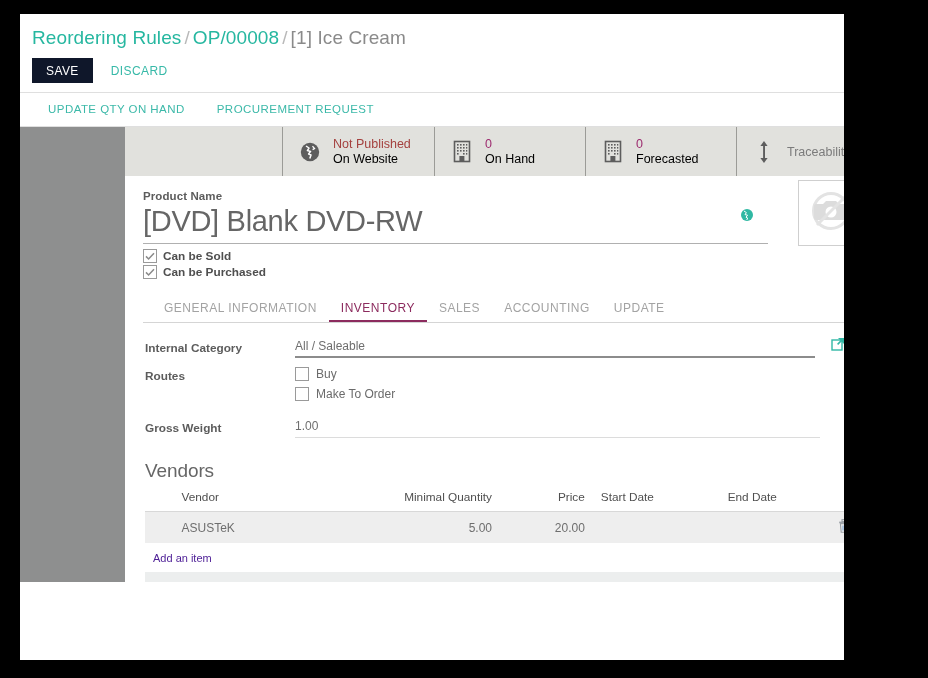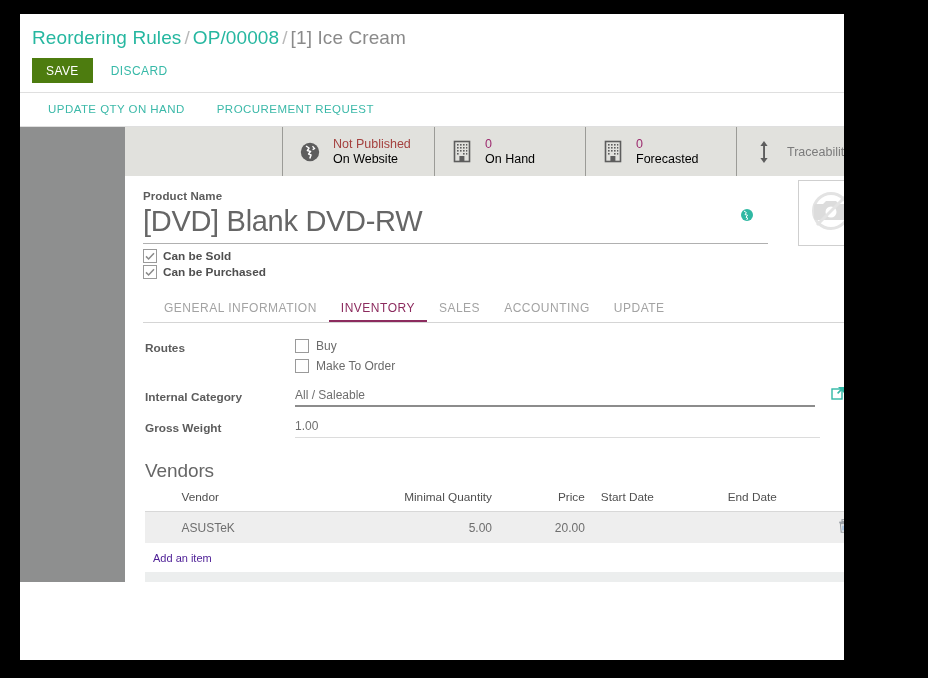--- a/index.html
+++ b/index.html
@@ -35,21 +35,21 @@
     color:#8a8a8a;
     white-space:nowrap;
     letter-spacing:.1px;
   }
   .bc-link{color:#26b7a0;}
   .bc-sep{color:#b9b9b9;padding:0 3px;}
   .bc-active{color:#8a8a8a;}
 
   .btnrow{margin-top:8px;display:flex;align-items:center;}
   .btn-save{
-    background:#4d7c0f;color:#ffffff;
+    background:#0f172a;color:#ffffff;
     font-size:12px;letter-spacing:.4px;
     padding:7px 14px 6px 14px;
     display:inline-block;
     line-height:12px;
   }
   .btn-discard{
     color:#37b9a8;font-size:12px;letter-spacing:.4px;
     margin-left:14px;line-height:12px;padding:7px 4px 6px 4px;
   }
 
@@ -364,44 +364,44 @@
             <span class="tab">GENERAL INFORMATION</span>
             <span class="tab active">INVENTORY</span>
             <span class="tab">SALES</span>
             <span class="tab">ACCOUNTING</span>
             <span class="tab">UPDATE</span>
           </div>
 
           <div class="fields">
 
             <div class="frow">
+              <div class="fname">Internal Category</div>
+              <div class="fval">
+                <div class="selline">All / Saleable</div>
+                <span class="extlink">
+                  <svg width="14" height="14" viewBox="0 0 14 14">
+                    <rect x="1" y="3" width="10" height="10" fill="none" stroke="#31b8a6" stroke-width="1.4"></rect>
+                    <path d="M7 1 H13 V7" fill="#31b8a6"></path>
+                    <line x1="6.6" y1="7.4" x2="12.4" y2="1.6" stroke="#31b8a6" stroke-width="1.5"></line>
+                  </svg>
+                </span>
+              </div>
+            </div>
+
+            <div class="frow">
               <div class="fname">Routes</div>
               <div class="fval">
                 <div class="optrow">
                   <span class="obox"></span>
                   <span class="olabel">Buy</span>
                 </div>
                 <div class="optrow">
                   <span class="obox"></span>
                   <span class="olabel">Make To Order</span>
                 </div>
-              </div>
-            </div>
-
-            <div class="frow">
-              <div class="fname">Internal Category</div>
-              <div class="fval">
-                <div class="selline">All / Saleable</div>
-                <span class="extlink">
-                  <svg width="14" height="14" viewBox="0 0 14 14">
-                    <rect x="1" y="3" width="10" height="10" fill="none" stroke="#31b8a6" stroke-width="1.4"></rect>
-                    <path d="M7 1 H13 V7" fill="#31b8a6"></path>
-                    <line x1="6.6" y1="7.4" x2="12.4" y2="1.6" stroke="#31b8a6" stroke-width="1.5"></line>
-                  </svg>
-                </span>
               </div>
             </div>
 
             <div class="frow" style="margin-top:12px;">
               <div class="fname">Gross Weight</div>
               <div class="fval">
                 <div class="plainline">1.00</div>
               </div>
             </div>
 

